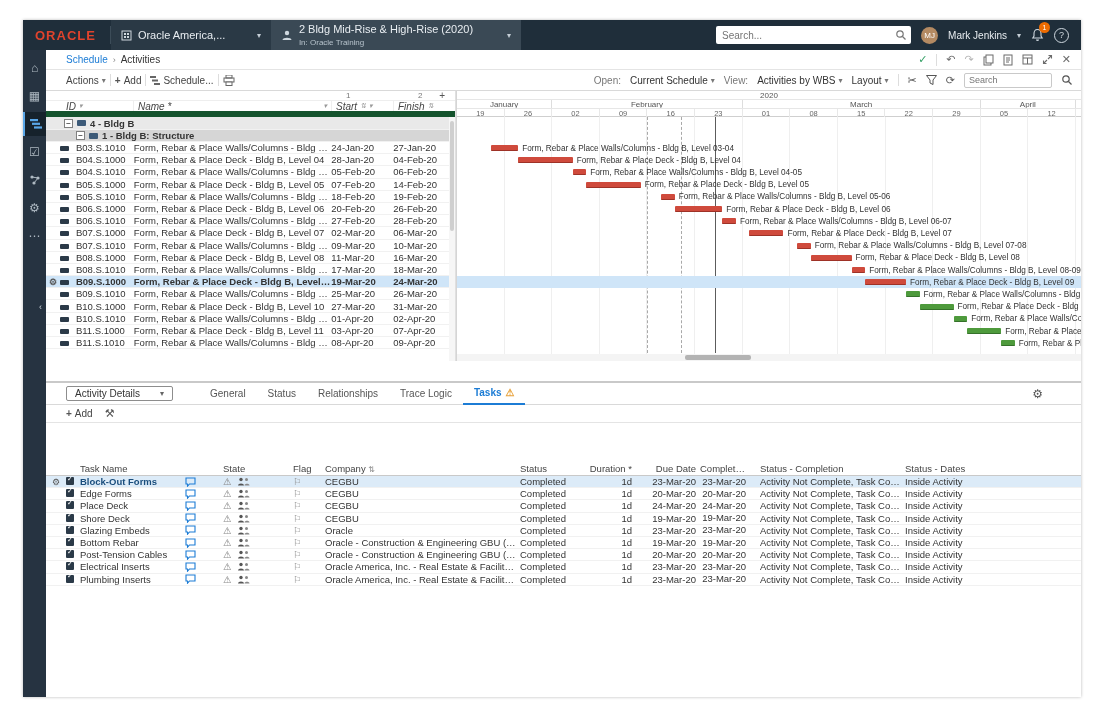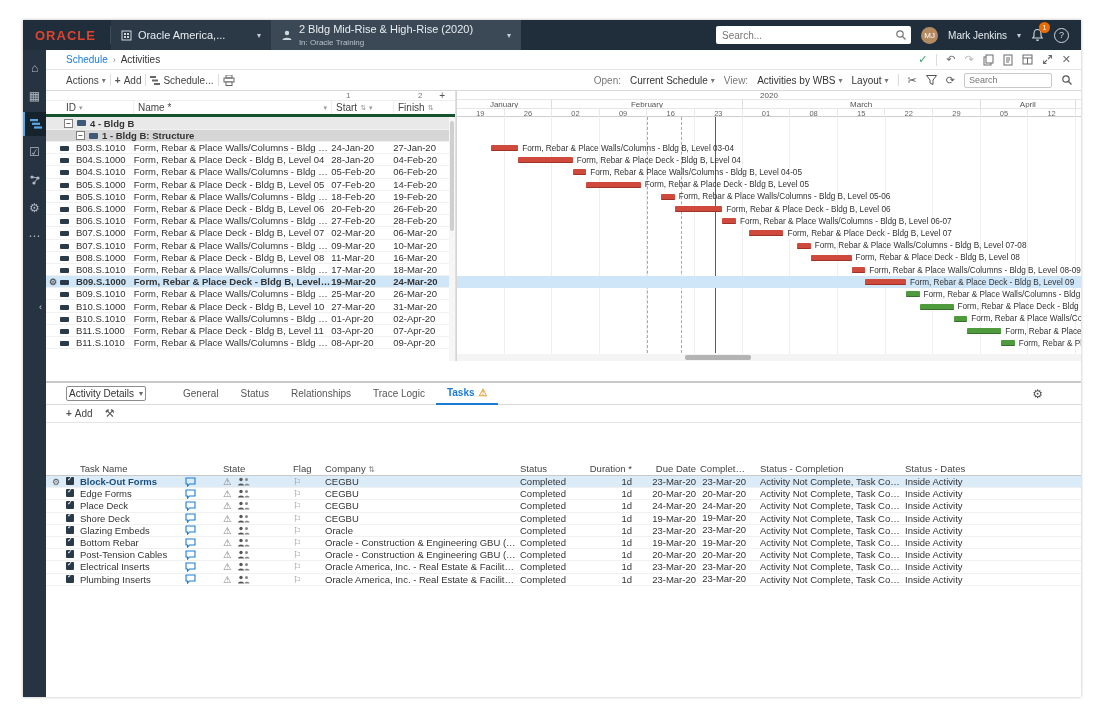--- a/index.html
+++ b/index.html
@@ -54,21 +54,21 @@
   
   .split { position:absolute; left:0; top:41px; width:1035px; height:270px; display:flex; overflow:hidden; }
   .tpane { width:410px; position:relative; border-right:1px solid #e0e0e0; }
   .tscroll { position:absolute; right:0; top:26px; width:6px; height:244px; background:#f6f6f6; }
   .tscroll .thumb { position:absolute; top:4px; left:1px; width:4px; height:110px; background:#cfcfcf; border-radius:2px; }
   .gpane { flex:1; position:relative; border-left:1px solid #d5d5d5; overflow:hidden; }
 
   .numrow { height:10px; display:flex; font-size:8px; color:#777; border-bottom:1px solid #eee; position:relative; }
   .numrow .n1 { position:absolute; left:300px; } .numrow .n2 { position:absolute; left:372px; }
   .numrow .addcol { position:absolute; right:10px; top:-1px; font-size:10px; color:#555; cursor:pointer; }
-  .thead { height:16px; display:flex; align-items:flex-end; font-size:10px; color:#444; border-bottom:3px solid #14532d; }
+  .thead { height:16px; display:flex; align-items:flex-end; font-size:10px; color:#444; border-bottom:6px solid #14532d;font-style:italic; }
   .th { display:flex; align-items:center; gap:3px; border-right:1px solid #eee; height:100%; padding:0 4px; }
   .th small { font-size:7px; color:#999; }
   .w-id { width:88px; padding-left:20px; } .w-nm { width:198px; } .w-st { width:62px; } .w-fn { width:56px; border-right:none; }
 
   .arow { display:flex; align-items:center; height:12.2px; font-size:9.5px; color:#333; border-bottom:1px solid #f1f1f1; white-space:nowrap; cursor:pointer; }
   .arow.sel { background:#cfe5f8; font-weight:bold; }
   .c { overflow:hidden; text-overflow:ellipsis; }
   .c.gut { width:14px; text-align:center; font-size:9px; color:#555; }
   .c.ic { width:16px; } .c.id { width:58px; } .c.nm { width:198px; } .c.st { width:62px; } .c.fn { width:62px; }
   .actbar { display:inline-block; width:9px; height:5px; background:#2b3a48; border-radius:1px; }
@@ -99,21 +99,21 @@
 
   
   .splitfoot { position:absolute; left:0; top:311px; width:1035px; height:20px; border-top:1px solid #ddd; display:flex; align-items:center; font-size:9.5px; padding:0 10px 0 20px;margin-top:48px; }
   .total { color:#333; font-weight:bold; margin-right:16px; }
   .bluelink { color:#1c7cd5; cursor:pointer; display:flex; align-items:center; gap:3px; }
   .gsettings { margin-left:auto; }
 
   
   .details { position:absolute; left:0; top:331px; width:1035px; height:316px; border-top:2px solid #c9c9c9; background:#fff; }
   .tabsrow { height:22px; display:flex; align-items:center; padding:0 10px 0 20px; border-bottom:1px solid #d9d9d9; font-size:10px; }
-  .addetails { border:1px solid #8d8d8d; border-radius:2px; padding:1px 2px; display:flex; gap:5px; align-items:center; color:#333; cursor:pointer; margin-right:26px; }
+  .addetails { border:1px solid #8d8d8d; border-radius:2px; padding:1px 8px; display:flex; gap:20px; align-items:center; color:#333; cursor:pointer; margin-right:26px; }
   .tab { padding:0 11px; height:22px; display:flex; align-items:center; gap:4px; color:#555; cursor:pointer; }
   .tab.active { color:#1c7cd5; border-bottom:2px solid #1c7cd5; font-weight:bold; }
   .warn { color:#e8a33d; font-size:10px; }
   .tabs-gear { margin-left:auto; margin-right:28px; color:#555; font-size:12px; cursor:pointer; }
   .dtoolbar { height:18px; display:flex; align-items:center; gap:12px; padding-left:20px; font-size:10px; color:#444; border-bottom:1px solid #e4e4e4; }
 
   .ttable { position:absolute; left:0; top:76px; width:1035px; }
   .trow { display:flex; align-items:center; height:12.2px; font-size:9.5px; color:#333; border-bottom:1px solid #f1f1f1; white-space:nowrap; cursor:pointer;justify-content:flex-end; }
   .trow.head { height:17px; font-size:9.5px; color:#444; border-bottom:1px solid #c9c9c9; cursor:default; align-items:flex-end; padding-bottom:1px; }
   .trow.sel { background:#dcebf8; }

